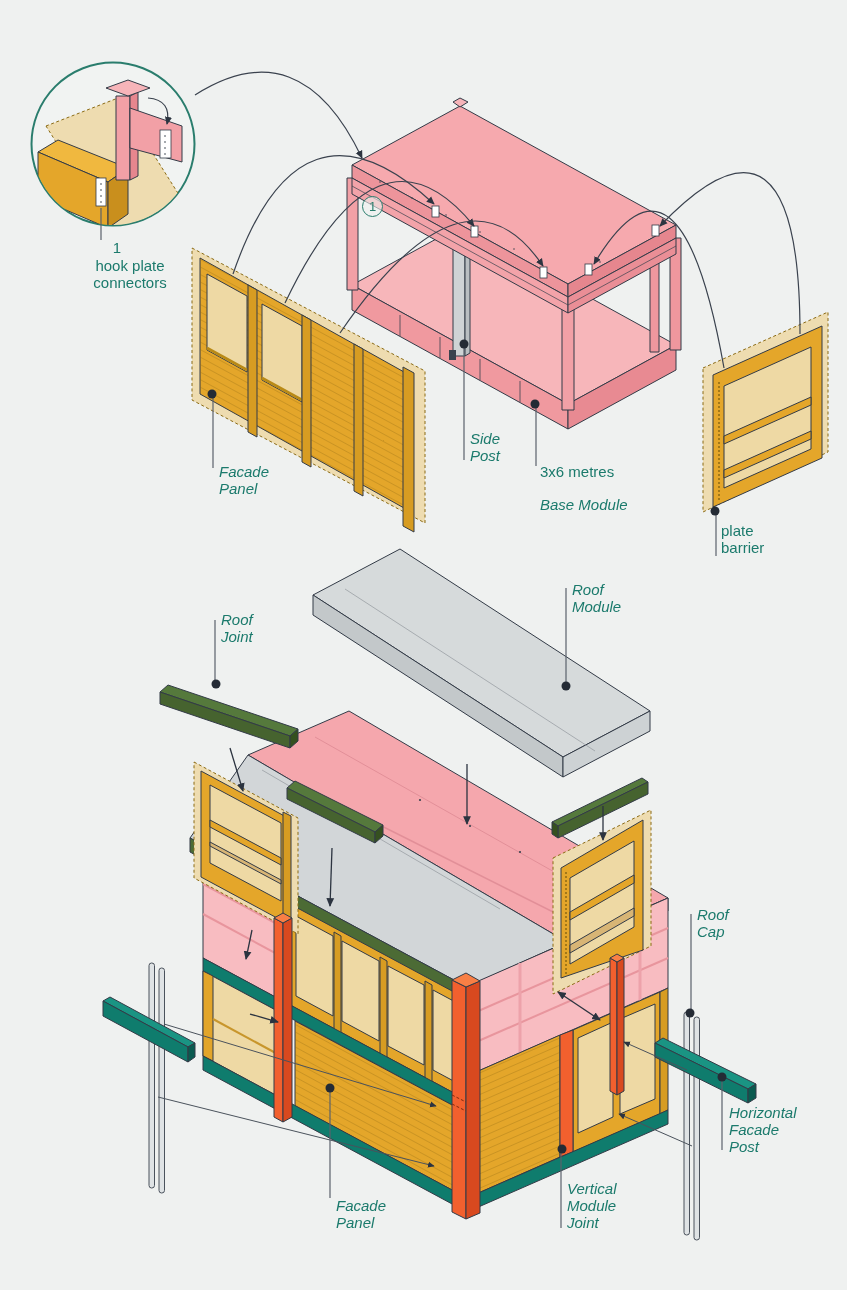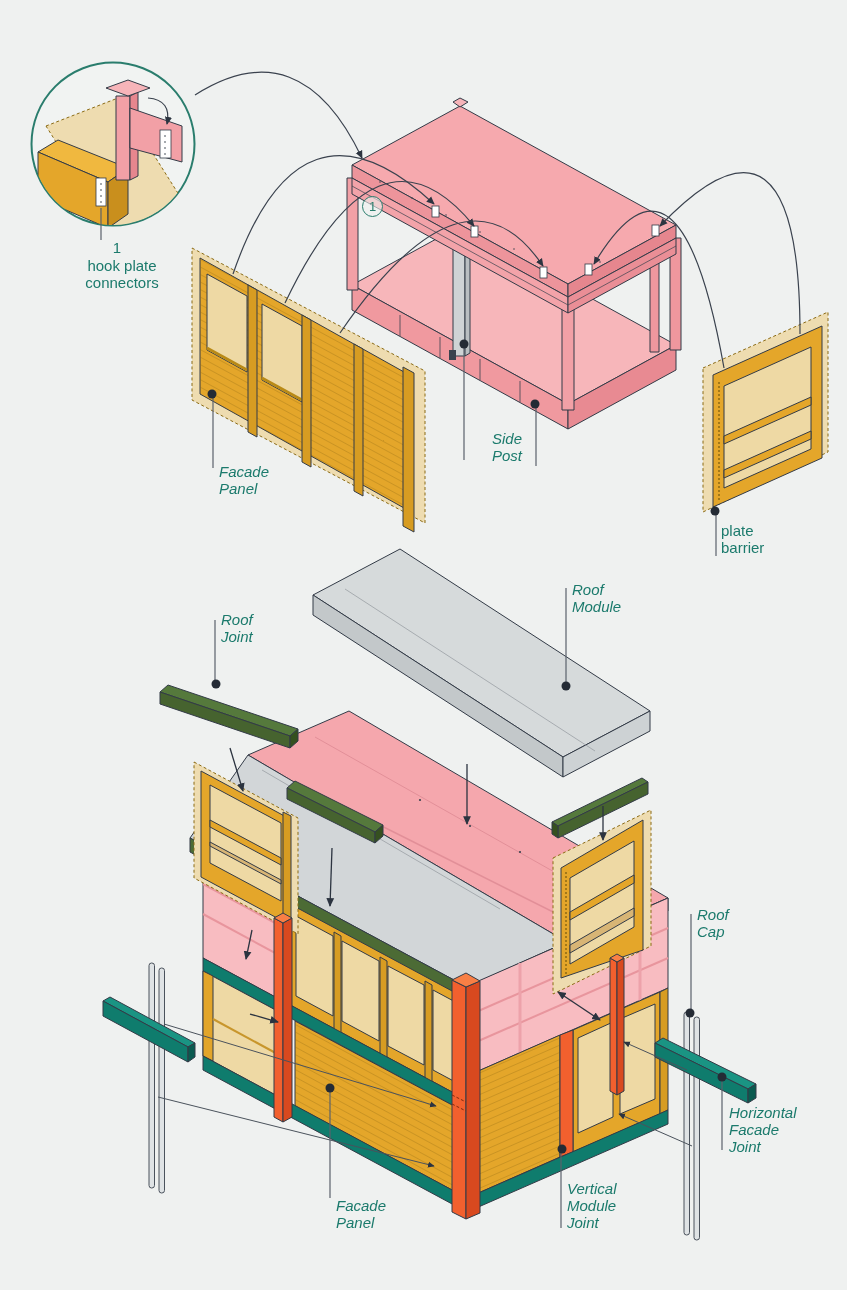--- a/index.html
+++ b/index.html
@@ -329,36 +329,40 @@
     <line class="lead" x1="722" y1="1080" x2="722" y2="1150"></line>
         <circle cx="722" cy="1077" r="4.5" fill="#242b35"></circle>
     <line class="lead" x1="561" y1="1152" x2="561" y2="1228"></line>
         <circle cx="562" cy="1149" r="4.5" fill="#242b35"></circle>
     <line class="lead" x1="330" y1="1090" x2="330" y2="1198"></line>
         <circle cx="330" cy="1088" r="4.5" fill="#242b35"></circle>
   </g>
 </svg>
 
 <div class="lbl ctr" style="left:117px;top:240px;">1</div>
-<div class="lbl ctr" style="left:122px;top:258px;">hook plate
+<div class="lbl ctr" style="left:130px;top:258px;">hook plate
 connectors</div>
 <div class="badge" style="left:362px;top:196px;">1</div>
-<div class="lbl it" style="left:492px;top:431px;">Side
+<div class="lbl it" style="left:470px;top:431px;">Side
 Post</div>
+<div class="lbl" style="left:540px;top:447px;">
+  <span>3x6 metres</span><br>
+  <span class="it">Base Module</span>
+</div>
 <div class="lbl it" style="left:219px;top:464px;">Facade
 Panel</div>
 <div class="lbl" style="left:721px;top:523px;">plate
 barrier</div>
 <div class="lbl it" style="left:221px;top:612px;">Roof
 Joint</div>
 <div class="lbl it" style="left:572px;top:582px;">Roof
 Module</div>
 <div class="lbl it" style="left:697px;top:907px;">Roof
 Cap</div>
 <div class="lbl it" style="left:729px;top:1105px;">Horizontal
 Facade
-Joint</div>
+Post</div>
 <div class="lbl it" style="left:567px;top:1181px;">Vertical
 Module
 Joint</div>
 <div class="lbl it" style="left:336px;top:1198px;">Facade
 Panel</div>
 </div>
 
 </body></html>

